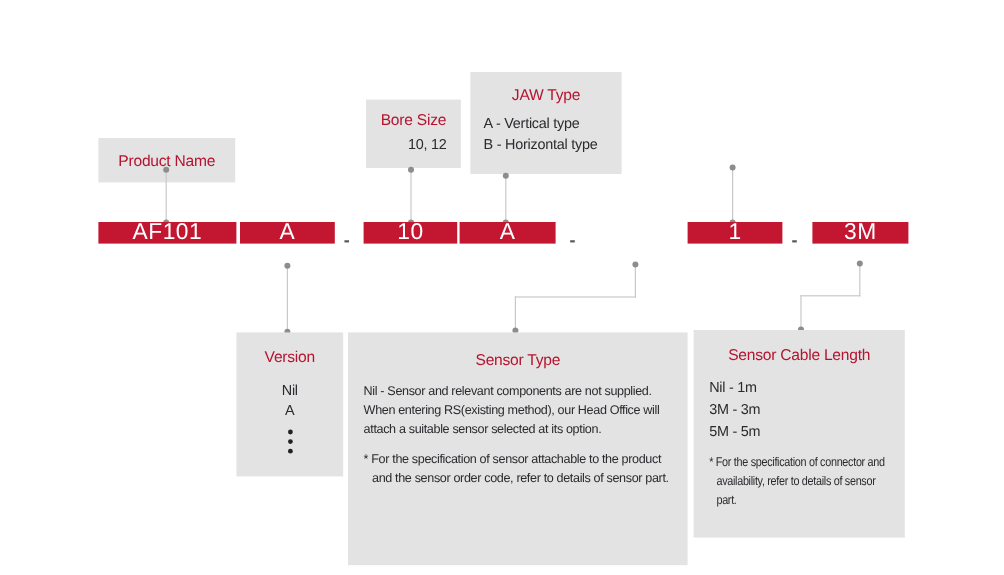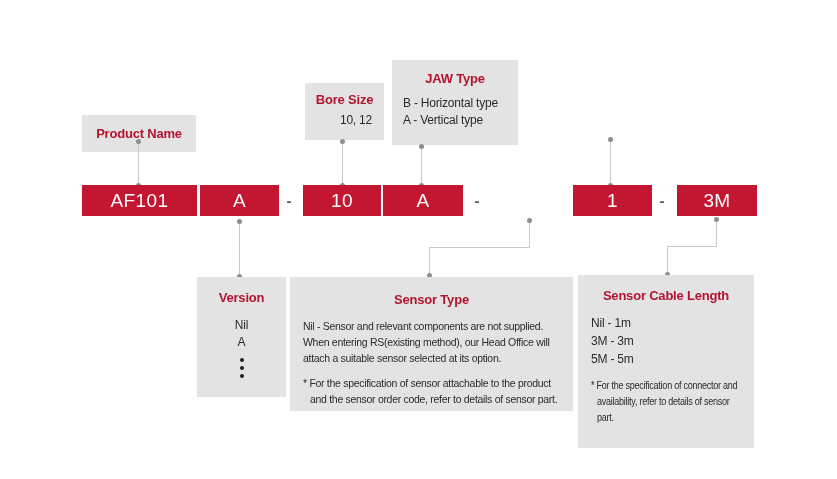--- a/index.html
+++ b/index.html
@@ -8,26 +8,26 @@
     --panel-gray:#e3e3e4;
     --text:#2b2a2e;
   }
   html,body{margin:0;padding:0;background:#fff;}
   .stage{
     position:relative;width:837px;height:479px;background:#ffffff;
     font-family:"Liberation Sans",sans-serif;color:var(--text);overflow:hidden;
   }
   
   .panel{position:absolute;background:var(--panel-gray);box-sizing:border-box;}
-  .panel-title{color:var(--title-red);font-weight:bold;font-size:13px;text-align:center;letter-spacing:-0.2px;}
+  .panel-title{color:var(--title-red);font-weight:normal;font-size:13px;text-align:center;letter-spacing:-0.2px;}
   .opt-lines{font-size:12px;line-height:17px;letter-spacing:-0.2px;}
   .centered{text-align:center;}
   
   .code-box{
-    position:absolute;top:185px;height:31px;background:var(--accent-red);
+    position:absolute;top:185px;height:18px;background:var(--accent-red);
     color:#ffffff;display:flex;align-items:center;justify-content:center;
     font-size:19px;letter-spacing:0.4px;
   }
   .sep{
     position:absolute;top:192px;width:14px;text-align:center;
     color:#55555a;font-size:15px;font-weight:bold;
   }
   
   .vline,.hline{position:absolute;background:#c9c9ca;}
   .vline{width:1px;}
@@ -53,22 +53,22 @@
   </div>
 
   <div class="panel" style="left:305px;top:83px;width:79px;height:57px;padding-top:9px;">
     <div class="panel-title">Bore Size</div>
     <div class="opt-lines centered" style="margin-top:5px;padding-left:23px;">10, 12</div>
   </div>
 
   <div class="panel" style="left:392px;top:60px;width:126px;height:85px;padding-top:11px;">
     <div class="panel-title">JAW Type</div>
     <div class="opt-lines" style="margin-top:9px;padding-left:11px;">
+      <div>A - Vertical type</div>
       <div>B - Horizontal type</div>
-      <div>A - Vertical type</div>
     </div>
   </div>
 
 
   <div>
     <div class="vline" style="left:138px;top:141px;height:45px;"></div>
     <div class="dot" style="left:136px;top:139px;"></div>
     <div class="dot" style="left:136px;top:183px;"></div>
   </div>
   <div>
@@ -123,21 +123,21 @@
       <div>Nil</div>
       <div>A</div>
     </div>
     <div class="vdots">
         <span></span>
         <span></span>
         <span></span>
       </div>
   </div>
 
-  <div class="panel" style="left:290px;top:277px;width:283px;height:134px;padding:15px 13px 0;">
+  <div class="panel" style="left:290px;top:277px;width:283px;height:194px;padding:15px 13px 0;">
     <div class="panel-title">Sensor Type</div>
     <div class="body-text" style="margin-top:11px;">Nil - Sensor and relevant components are not supplied. When entering RS(existing method), our Head Office will attach a suitable sensor selected at its option.</div>
     <div class="body-text note" style="margin-top:9px;">* For the specification of sensor attachable to the product and the sensor order code, refer to details of sensor part.</div>
   </div>
 
   <div class="panel" style="left:578px;top:275px;width:176px;height:173px;padding:13px 13px 0;">
     <div class="panel-title">Sensor Cable Length</div>
     <div class="opt-lines" style="margin-top:11px;line-height:18px;">
       <div>Nil - 1m</div>
       <div>3M - 3m</div>

